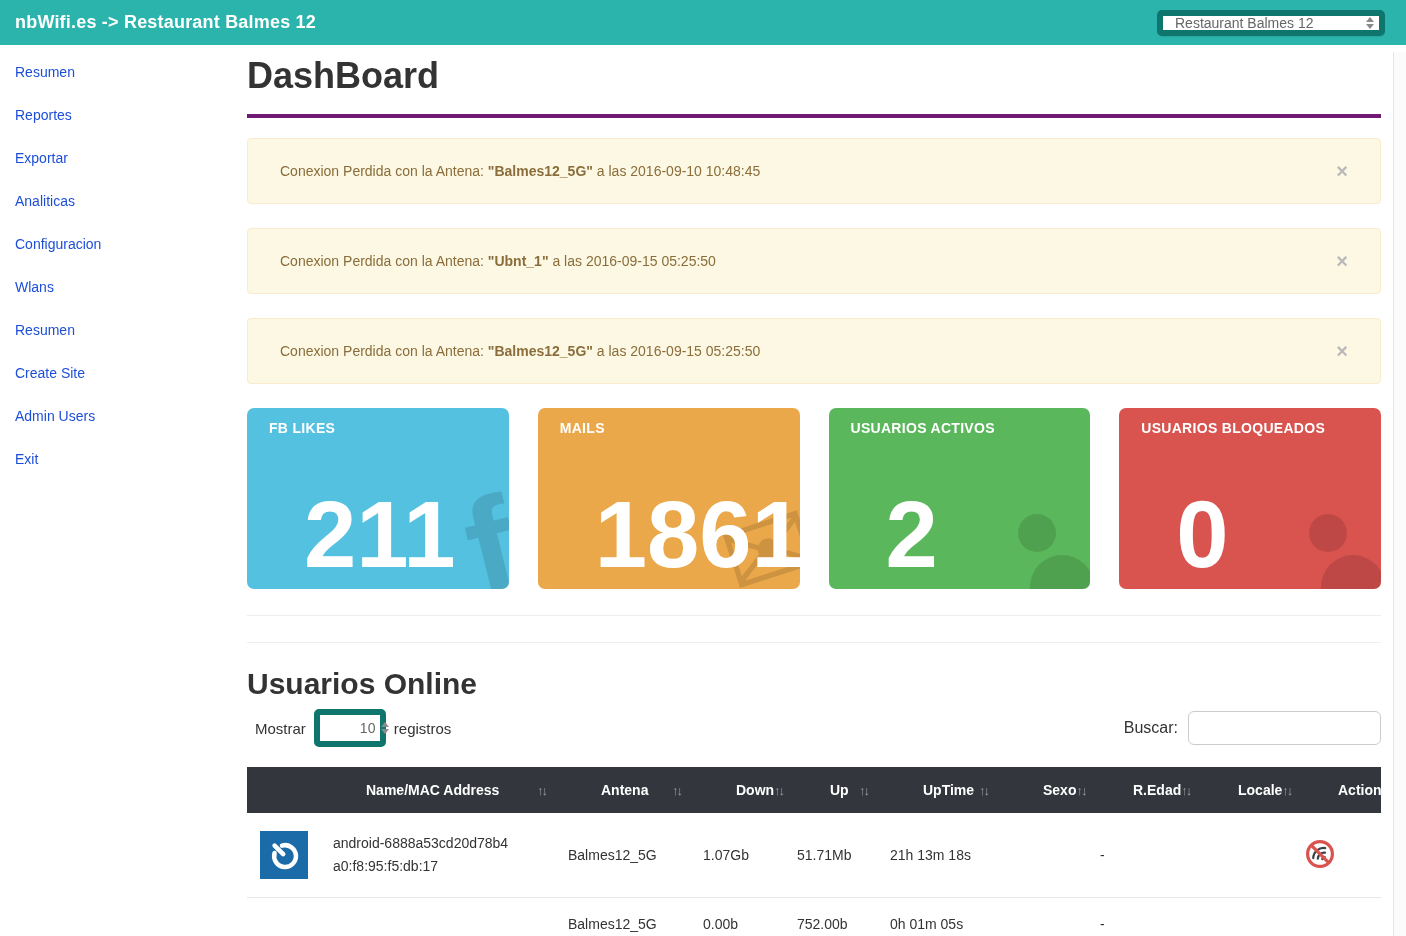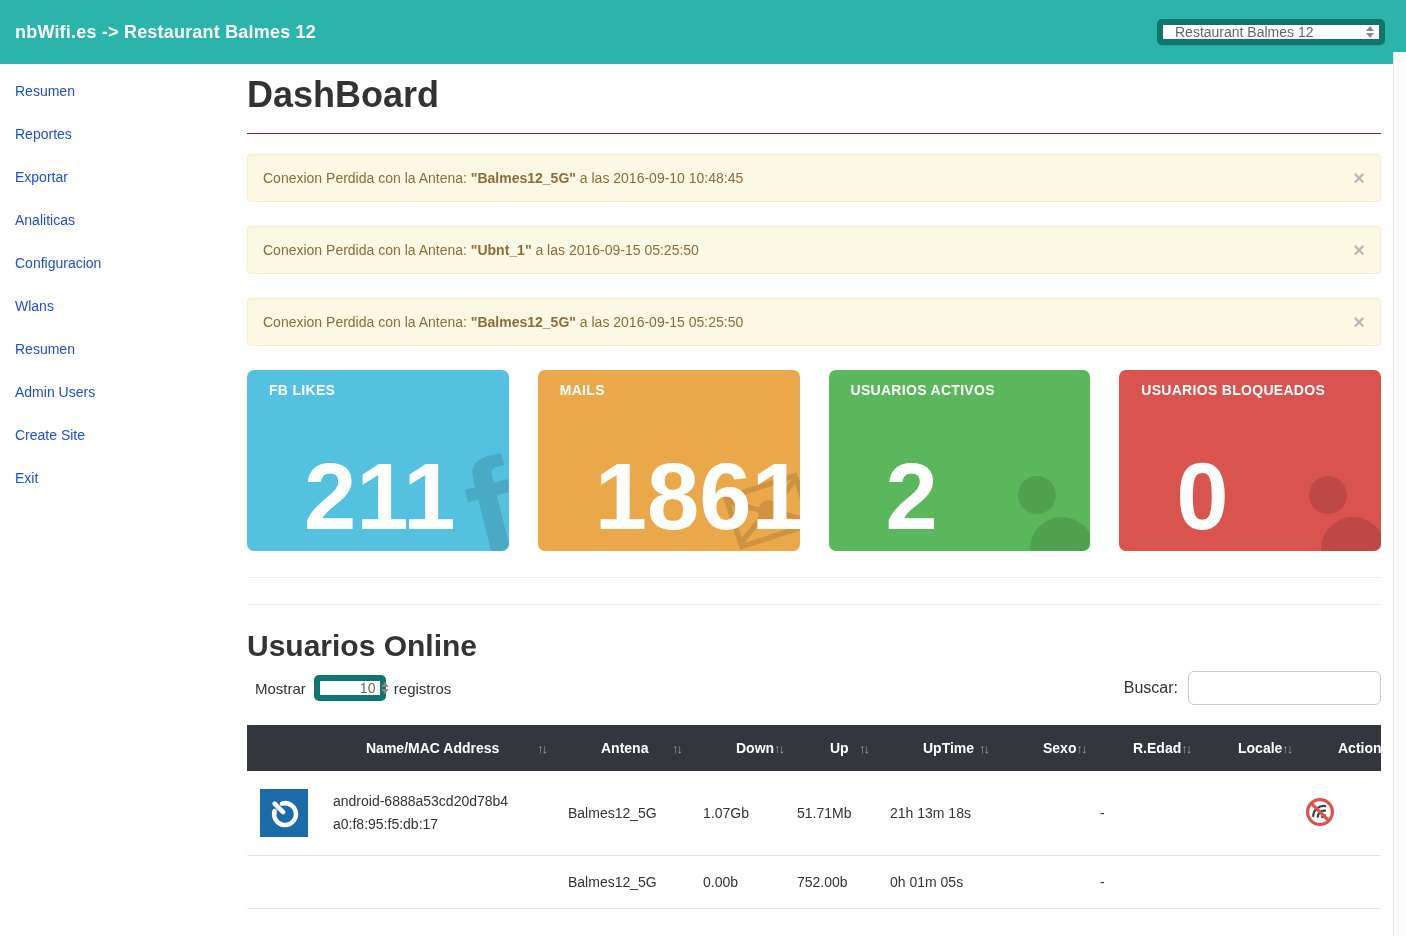--- a/index.html
+++ b/index.html
@@ -4,46 +4,46 @@
 <style>
   * { box-sizing: border-box; }
   html,body { margin:0; padding:0; }
   body {
     width:1406px; height:936px; overflow:hidden; position:relative;
     background:#fff; color:#333;
     font-family:"Liberation Sans","DejaVu Sans",sans-serif;
   }
   
   .topbar {
-    height:64px; background:#2ab4ab; display:flex; align-items:center;
+    height:45px; background:#2ab4ab; display:flex; align-items:center;
     justify-content:space-between; padding:0 21px 0 15px;
   }
   .brand { color:#fff; font-size:18px; font-weight:bold; letter-spacing:.2px; }
   .selectbox {
     background:#fff; border:6px solid #0f766e; border-radius:5px; height:26px;
     display:flex; align-items:center; justify-content:space-between;
     padding:0 5px 0 12px; color:#666; font-size:14px; cursor:default;
   }
   .topbar .selectbox { width:228px; box-shadow:0 1px 1px rgba(0,0,0,.08); }
   .stepper { display:flex; flex-direction:column; align-items:center; gap:2px; margin-left:6px; }
   .stepper i { display:block; width:0; height:0; border-left:4px solid transparent; border-right:4px solid transparent; }
   .stepper i.up { border-bottom:5px solid #8a8a8a; }
   .stepper i.dn { border-top:5px solid #8a8a8a; }
   
   .layout { display:flex; }
   .sidebar { width:247px; padding:6px 0 0 15px; flex:none; }
   .nav-item { display:block; color:#1d4ed8; font-size:14px; line-height:43px; text-decoration:none; cursor:pointer; }
   .content { width:1134px; flex:none; }
   
-  h1.page-title { font-size:36px; font-weight:bold; color:#333; margin:10px 0 0; line-height:42px; padding-bottom:17px; border-bottom:1px solid #701a75; }
+  h1.page-title { font-size:36px; font-weight:bold; color:#333; margin:10px 0 0; line-height:42px; padding-bottom:17px; border-bottom:4px solid #701a75; }
   
   .alerts { margin-top:20px; }
   .alert {
     background:#fcf8e3; border:1px solid #faebcc; border-radius:4px; color:#8a6d3b;
-    padding:15px; font-size:14px; display:flex; justify-content:space-between;
+    padding:32px; font-size:14px; display:flex; justify-content:space-between;
     align-items:center; margin-bottom:24px; height:48px;
   }
   .alert b { font-weight:bold; }
   .alert .close-x { background:none; border:0; color:#b9b9b9; font-size:20px; font-weight:bold; line-height:14px; cursor:pointer; padding:0; }
   
   .cards { display:flex; gap:29px; margin-top:18px; }
   .card { width:262px; height:181px; border-radius:7px; position:relative; overflow:hidden; color:#fff; padding:12px 22px; }
   .card-label { font-size:14px; font-weight:bold; letter-spacing:.3px; }
   .card-value { position:absolute; left:20px; bottom:4px; font-size:94px; font-weight:700; line-height:1.05;margin-left:37px; }
   .bg-icon { position:absolute; color:rgba(0,0,0,.12); }
@@ -52,21 +52,21 @@
   .bg-icon.user-icon { right:8px; bottom:-14px; }
   .user-icon .head { width:38px; height:38px; border-radius:50%; background:rgba(0,0,0,.12); margin:0 0 3px 0; }
   .user-icon .torso { width:64px; height:48px; border-radius:32px 32px 0 0; background:rgba(0,0,0,.12); transform:translateX(12px); }
   
   hr.rule { border:none; border-top:1px solid #eee; margin:26px 0 22px; }
   .lead { font-size:19px; font-weight:300; line-height:32px; margin:0; color:#333; }
   h2.section-title { font-size:30px; font-weight:bold; margin:24px 0 8px; }
   
   .table-controls { display:flex; justify-content:space-between; align-items:center; margin-bottom:20px; }
   .length { display:flex; align-items:center; gap:8px; font-size:15px;margin-left:8px; }
-  .length .selectbox { width:72px; height:26px;padding-left:40px; }
+  .length .selectbox { width:72px; height:38px;padding-left:40px; }
   .search { display:flex; align-items:center; gap:10px; font-size:16px; }
   .search input { width:193px; height:34px; border:1px solid #ccc; border-radius:6px; padding:0 10px; font-size:14px; outline:none; }
   
   table.users { width:100%; border-collapse:collapse; table-layout:fixed; }
   thead th { background:#33373d; color:#fff; font-weight:bold; font-size:14px; text-align:left; padding:15px 8px; vertical-align:middle; }
   th .thwrap { display:flex; justify-content:space-between; align-items:center;padding-left:33px; }
   th .sort { color:#9aa0a7; font-size:13px; font-weight:normal; letter-spacing:-2px; cursor:pointer; padding-right:6px; }
   tbody td { padding:18px 8px; font-size:14px; color:#333; border-bottom:1px solid #e6e6e6; vertical-align:middle; background:#fff; }
   td.icon-cell { padding-left:13px; }
   .name-cell div { line-height:23px; }
@@ -92,22 +92,22 @@
 
 <div class="layout">
   <nav class="sidebar" id="sidebar">
       <a class="nav-item">Resumen</a>
       <a class="nav-item">Reportes</a>
       <a class="nav-item">Exportar</a>
       <a class="nav-item">Analiticas</a>
       <a class="nav-item">Configuracion</a>
       <a class="nav-item">Wlans</a>
       <a class="nav-item">Resumen</a>
+      <a class="nav-item">Create Site</a>
       <a class="nav-item">Admin Users</a>
-      <a class="nav-item">Create Site</a>
       <a class="nav-item">Exit</a>
     </nav>
 
   <main class="content">
     <h1 class="page-title">DashBoard</h1>
 
     <div class="alerts" id="alerts">
         <div class="alert">
           <span><span>Conexion Perdida con la Antena: </span><b>"Balmes12_5G"</b><span> a las 2016-09-10 10:48:45</span></span>
           <button class="close-x">×</button>

